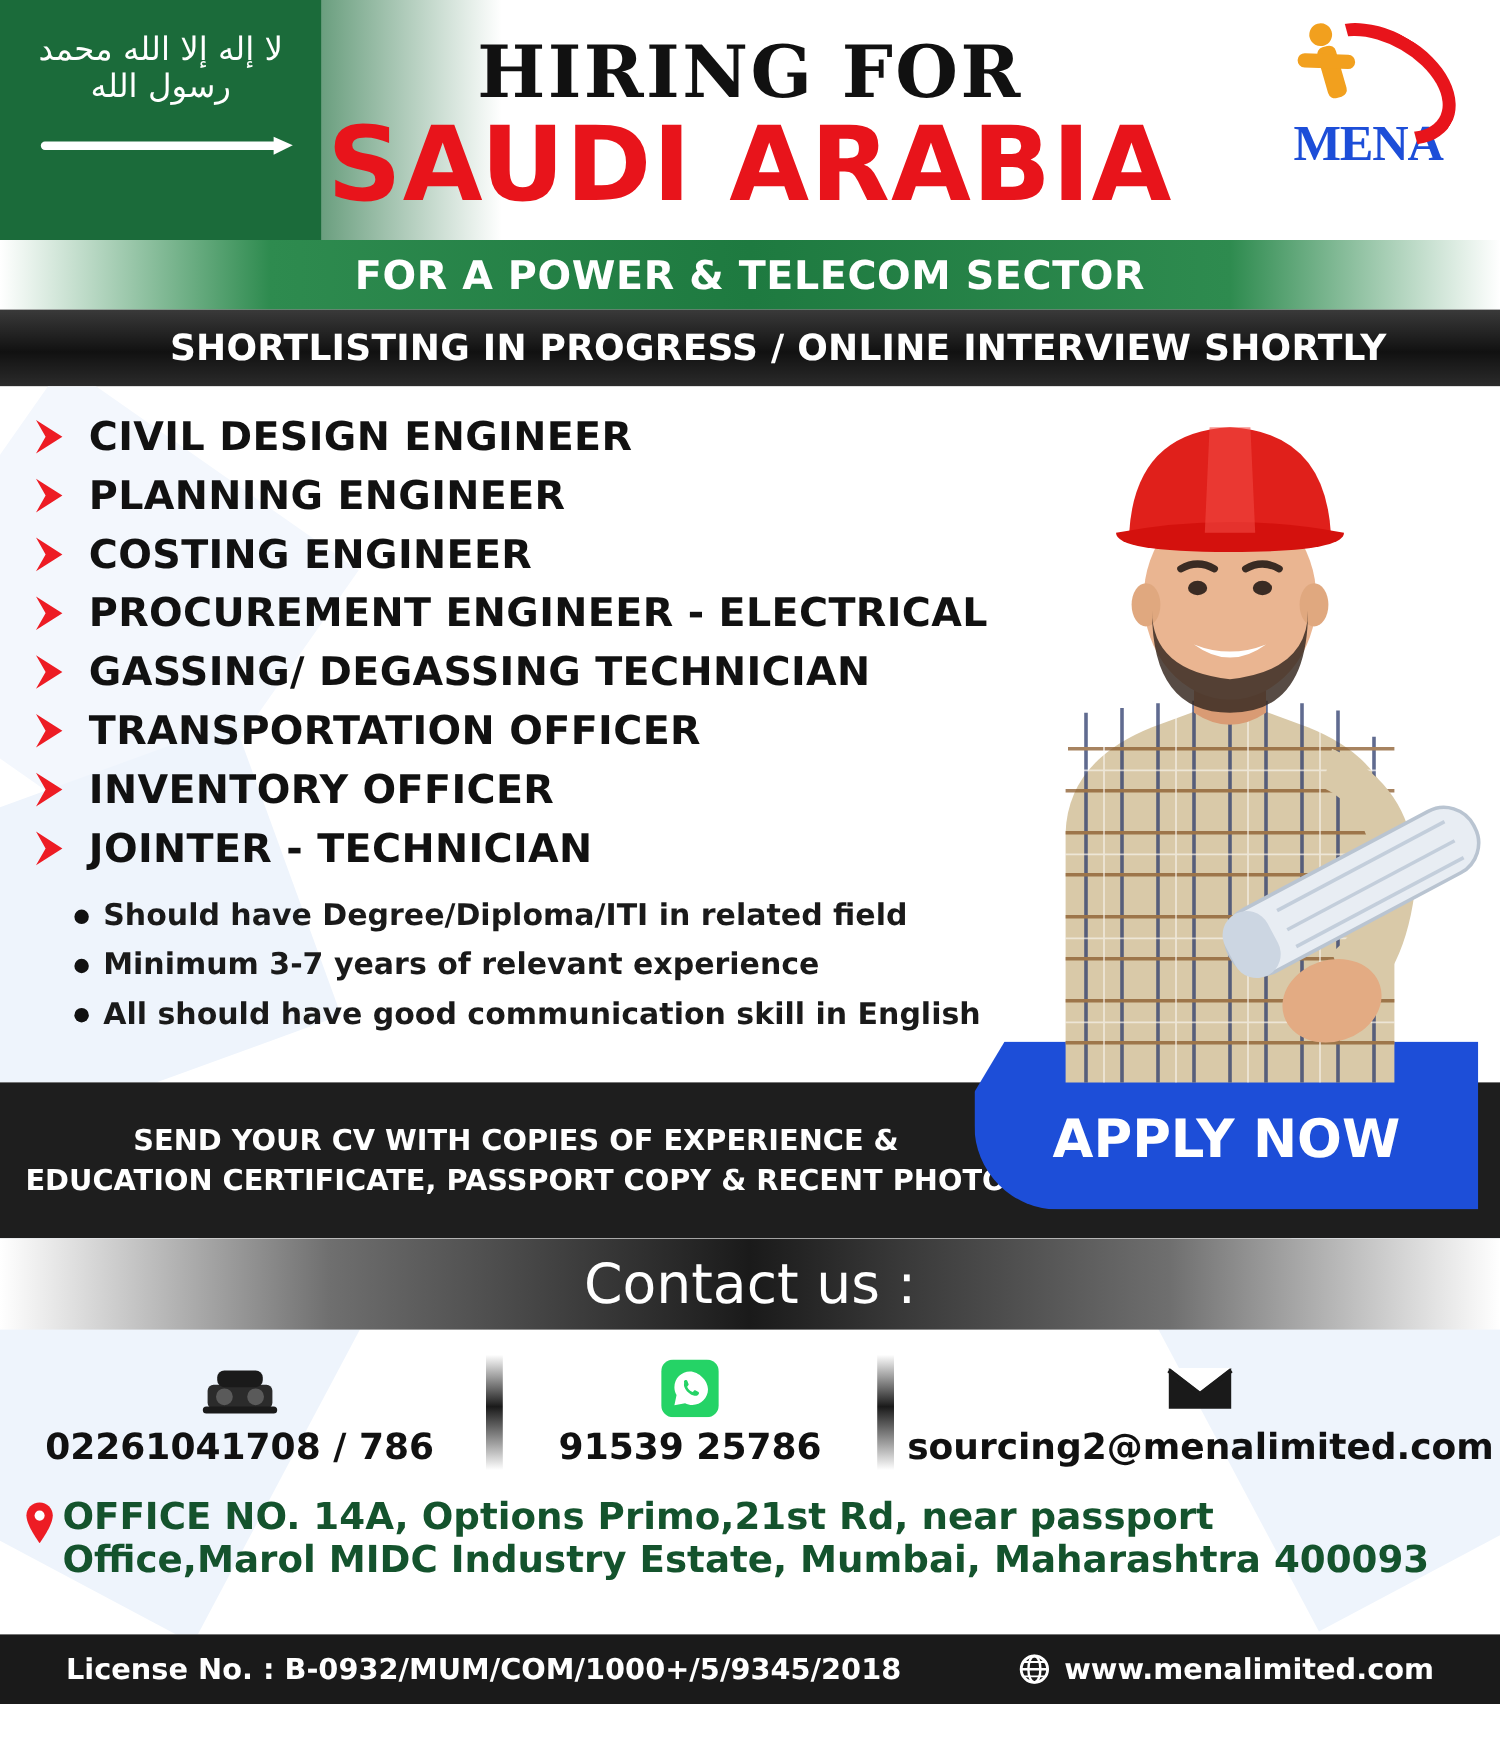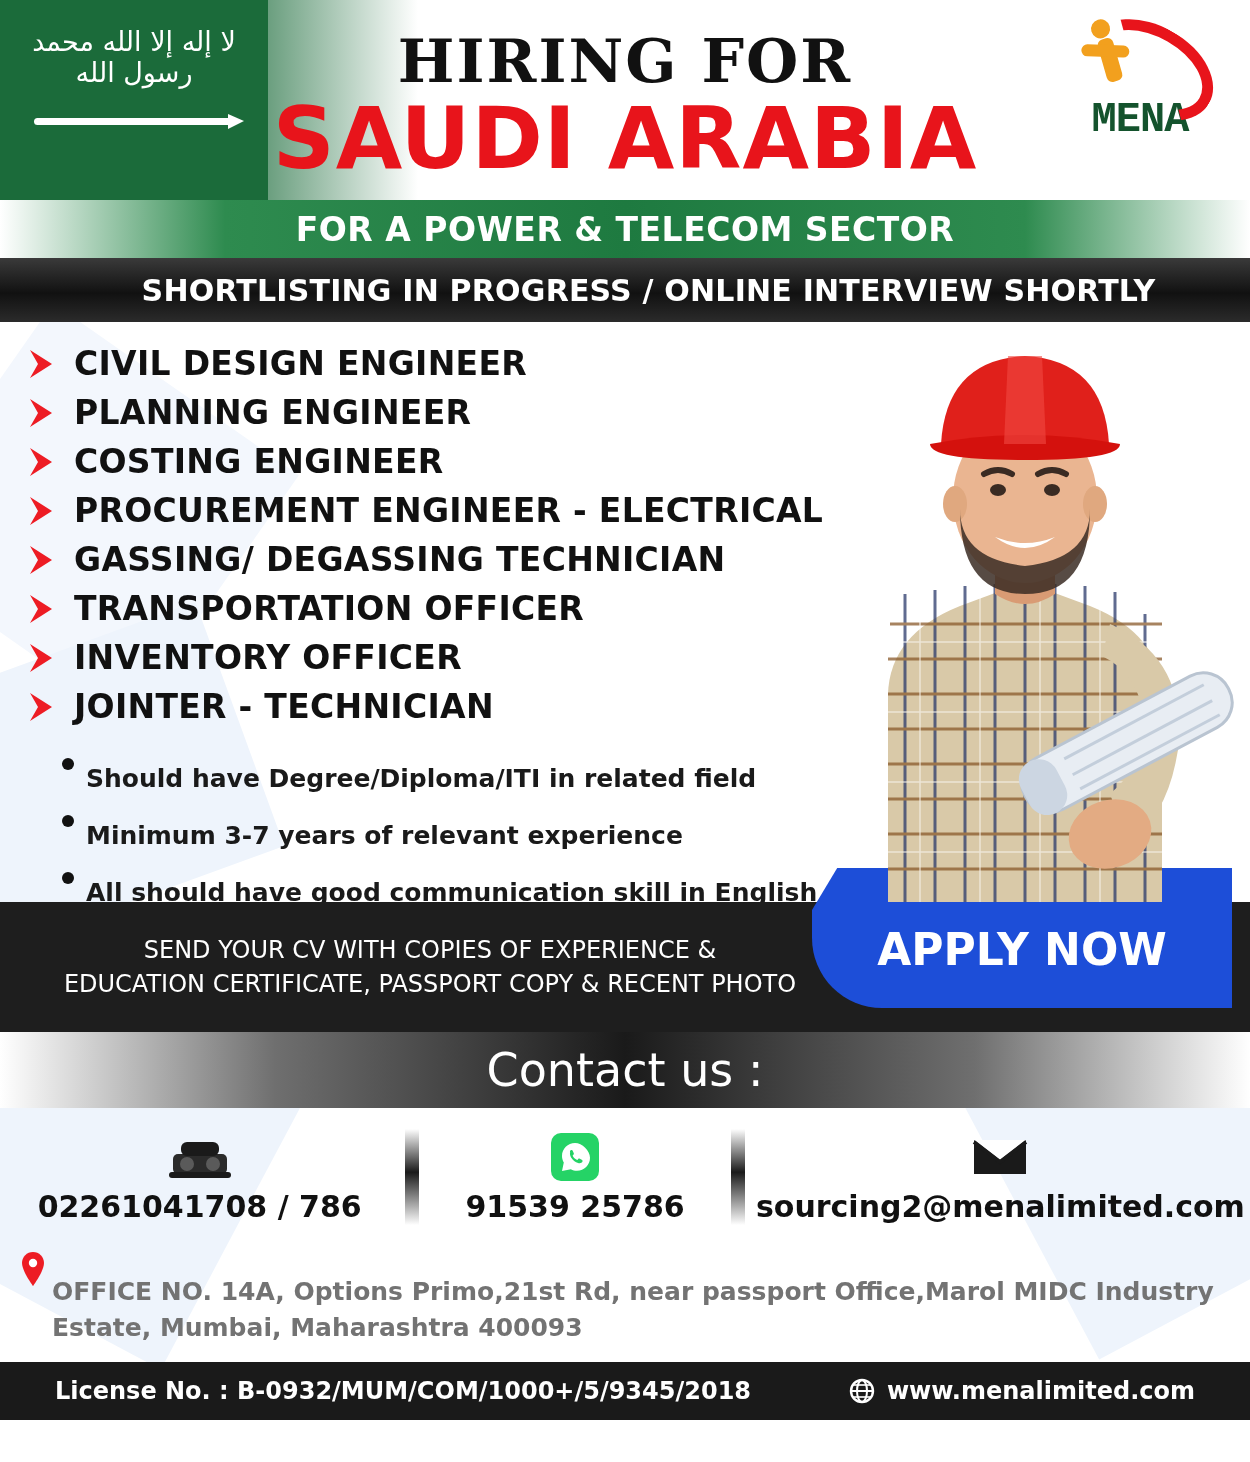--- a/index.html
+++ b/index.html
@@ -132,24 +132,24 @@
   .logo-person:after {
     content: "";
     position: absolute;
     left: -18px; top: 6px;
     width: 48px; height: 12px;
     background: #f2a01e;
     border-radius: 6px;
     transform: rotate(18deg);
   }
   .logo-text {
-    font-family: Liberation Mono, monospace;
+    font-family: Liberation Serif, serif;
     font-size: 42px;
     font-weight: bold;
-    color: #14532d;
+    color: #1d4ed8;
     letter-spacing: -1px;
     margin-top: -6px;
   }
 
   
   .sector-bar {
     position: relative;
     height: 58px;
     background: linear-gradient(to right, #ffffff 0%, #2e8b4f 18%, #1e7a40 50%, #2e8b4f 82%, #ffffff 100%);
     display: flex;
@@ -244,21 +244,20 @@
     border-radius: 50%;
     background: #111111;
     margin: 10px 12px 0 0;
     flex: 0 0 12px;
   }
   .note-text {
     font-family: "DejaVu Sans", sans-serif;
     font-size: 25px;
     font-weight: bold;
     color: #1a1a1a;
-    margin-top: 16px;
   }
 
   
   .person {
     position: absolute;
     right: 10px;
     top: -28px;
     width: 430px;
     height: 610px;
     z-index: 3;
@@ -271,21 +270,21 @@
     background: #1e1e1e;
     display: flex;
     align-items: center;
   }
   .cv-text {
     width: 840px;
     text-align: center;
     color: #ffffff;
     font-family: "DejaVu Sans", sans-serif;
     font-size: 24px;
-    font-weight: normal;
+    font-weight: bold;
     line-height: 34px;
     padding-left: 10px;
   }
   .apply-btn {
     position: absolute;
     right: 18px;
     top: -34px;
     width: 420px;
     height: 140px;
     background: #1d4ed8;
@@ -379,25 +378,24 @@
   .address {
     position: relative;
     z-index: 2;
     display: flex;
     align-items: flex-start;
     padding: 8px 22px 0 18px;
   }
   .pin-icon { flex: 0 0 34px; margin-top: 4px; }
   .address-text {
     font-family: "DejaVu Sans", sans-serif;
-    font-size: 25px;
-    font-weight: bold;
-    color: #737373;
+    font-size: 31px;
+    font-weight: bold;
+    color: #14532d;
     line-height: 36px;
-    margin-top: 28px;
   }
 
   
   .footer {
     position: relative;
     height: 58px;
     background: #1a1a1a;
     display: flex;
     align-items: center;
   }

